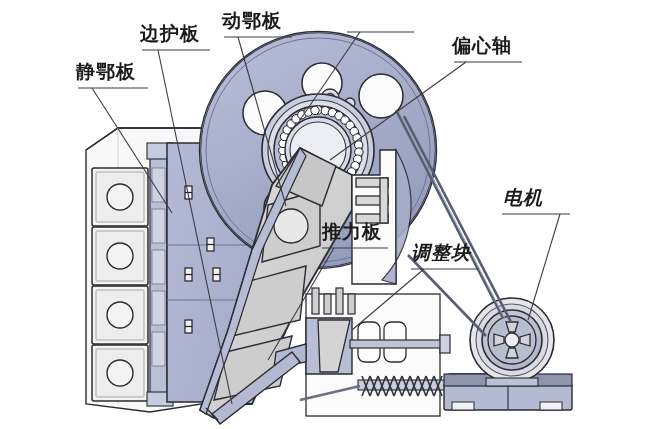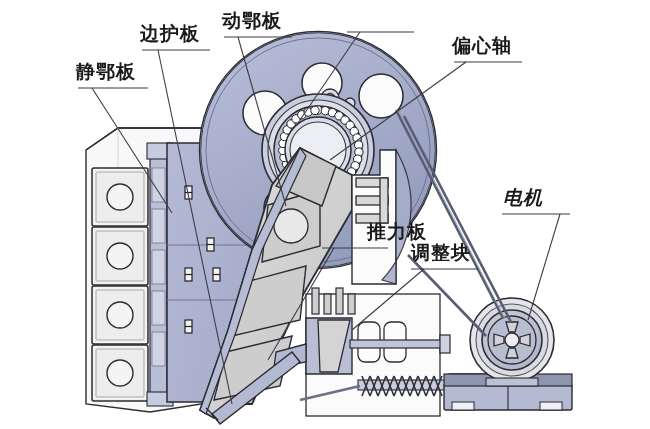--- a/index.html
+++ b/index.html
@@ -308,16 +308,16 @@
       <path d="M411 269 L478 269"></path>
       <path d="M424 269 L352 330"></path>
     </g>
   </svg>
 
   <div class="lbl" style="left:76px;  top:62px;">静鄂板</div>
   <div class="lbl" style="left:140px; top:24px;text-align:center;">边护板</div>
   <div class="lbl" style="left:222px; top:11px;">动鄂板</div>
   <div class="lbl" style="left:452px; top:36px;">偏心轴</div>
   <div class="lbl" style="left:503px; top:188px;font-style:italic;">电机</div>
-  <div class="lbl" style="left:322px; top:222px;margin-left:45px;">推力板</div>
-  <div class="lbl" style="left:411px; top:243px;">调整块</div>
+  <div class="lbl" style="left:322px; top:222px;">推力板</div>
+  <div class="lbl" style="left:411px; top:243px;font-style:italic;">调整块</div>
 
 </div>
 
 </body></html>

